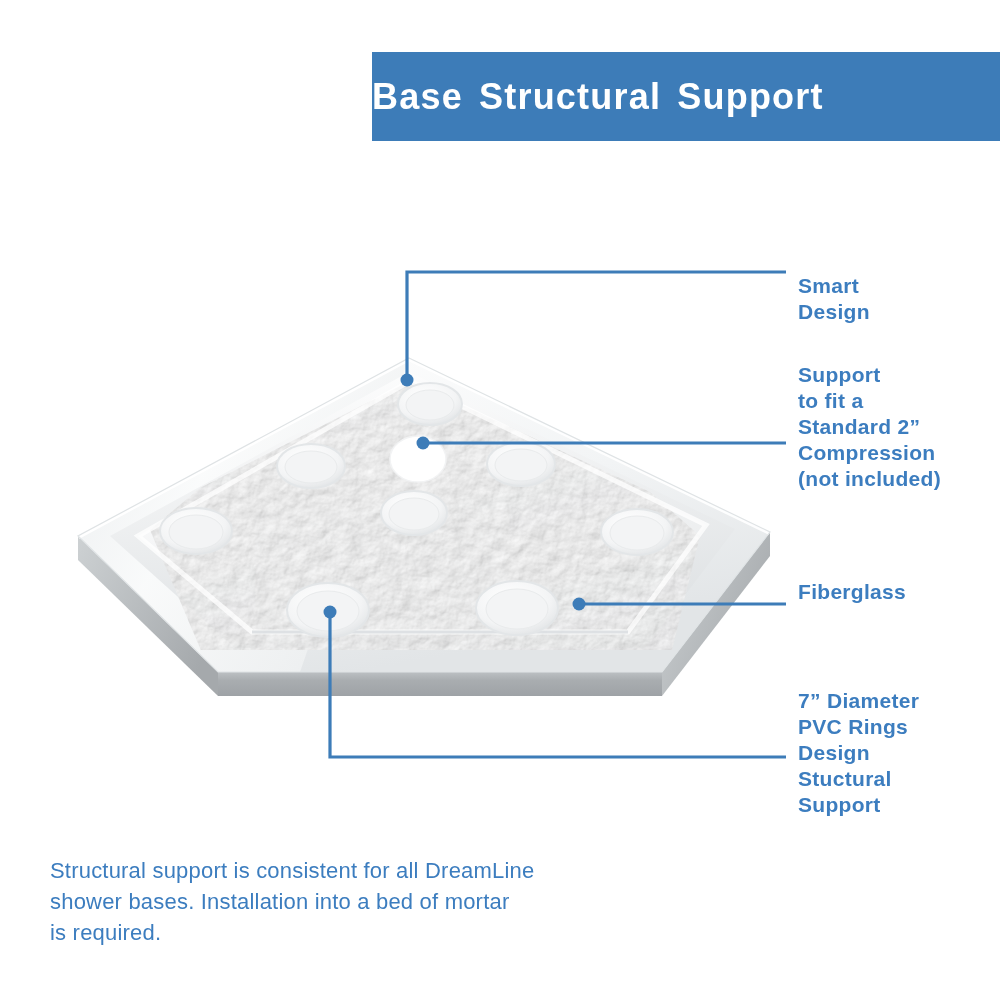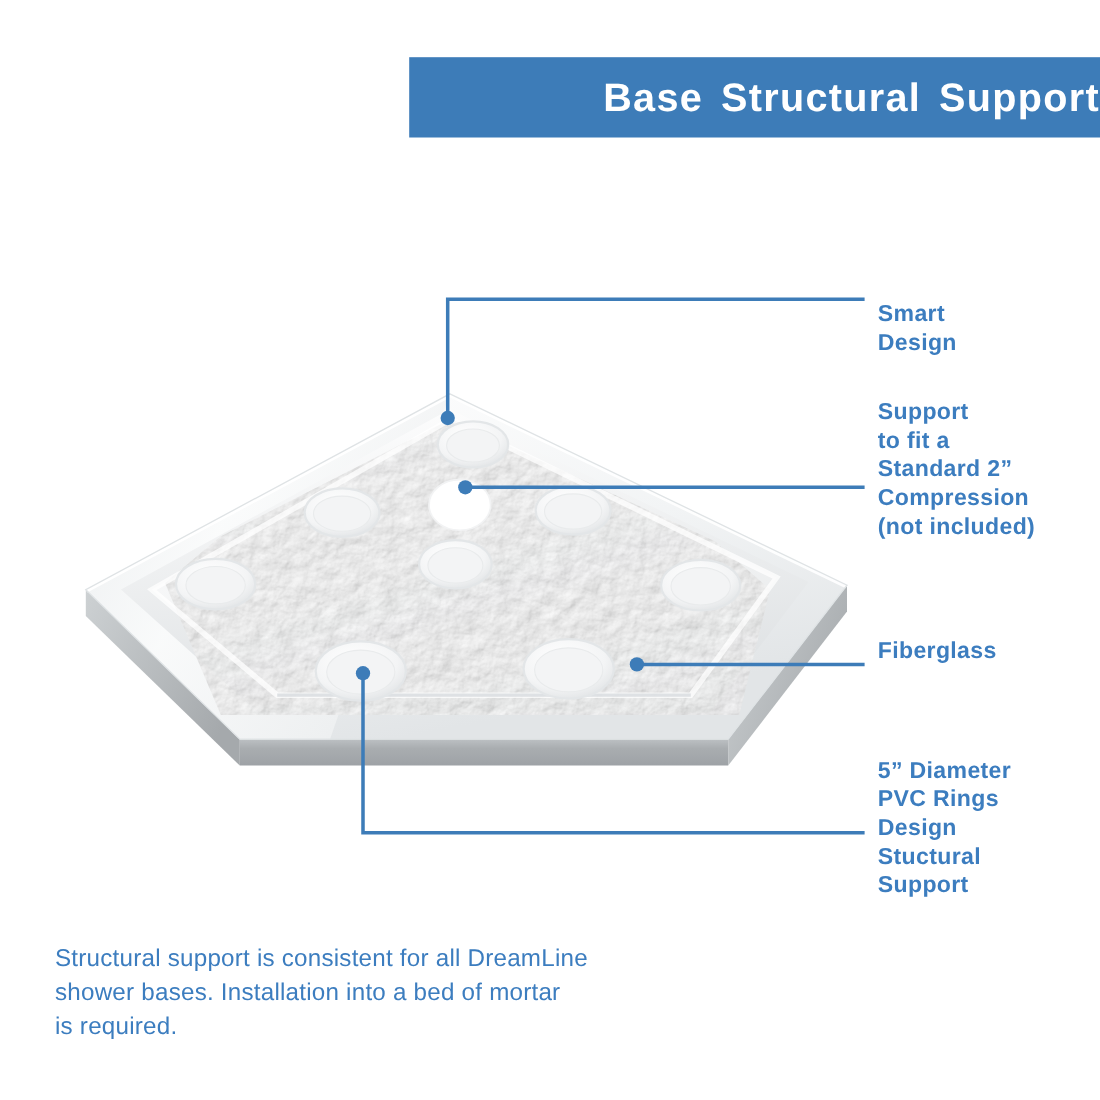--- a/index.html
+++ b/index.html
@@ -15,25 +15,25 @@
     font-family: "Liberation Sans", sans-serif;
     -webkit-font-smoothing: antialiased;
   }
 
   
   #header-banner {
     position: absolute;
     left: 372px;
     top: 52px;
     width: 628px;
-    height: 73px;
+    height: 89px;
     background: #3d7cb8;
     display: flex;
     align-items: center;
-    justify-content: flex-end;
+    justify-content: flex-start;
   }
   #header-title {
     color: #ffffff;
     font-size: 36px;
     font-weight: bold;
     letter-spacing: 1.2px;
     white-space: nowrap;
     word-spacing: 5px;
   }
 
@@ -241,21 +241,21 @@
   <span class="line">Standard 2”</span>
   <span class="line">Compression</span>
   <span class="line">(not included)</span>
 </div>
 
 <div class="callout" id="callout-fiberglass">
   <span class="line">Fiberglass</span>
 </div>
 
 <div class="callout" id="callout-pvc-rings">
-  <span class="line">5” Diameter</span>
+  <span class="line">7” Diameter</span>
   <span class="line">PVC Rings</span>
   <span class="line">Design</span>
   <span class="line">Stuctural</span>
   <span class="line">Support</span>
 </div>
 
 <div id="footer-note">
   <span class="line">Structural support is consistent for all DreamLine</span>
   <span class="line">shower bases. Installation into a bed of mortar</span>
   <span class="line">is required.</span>

